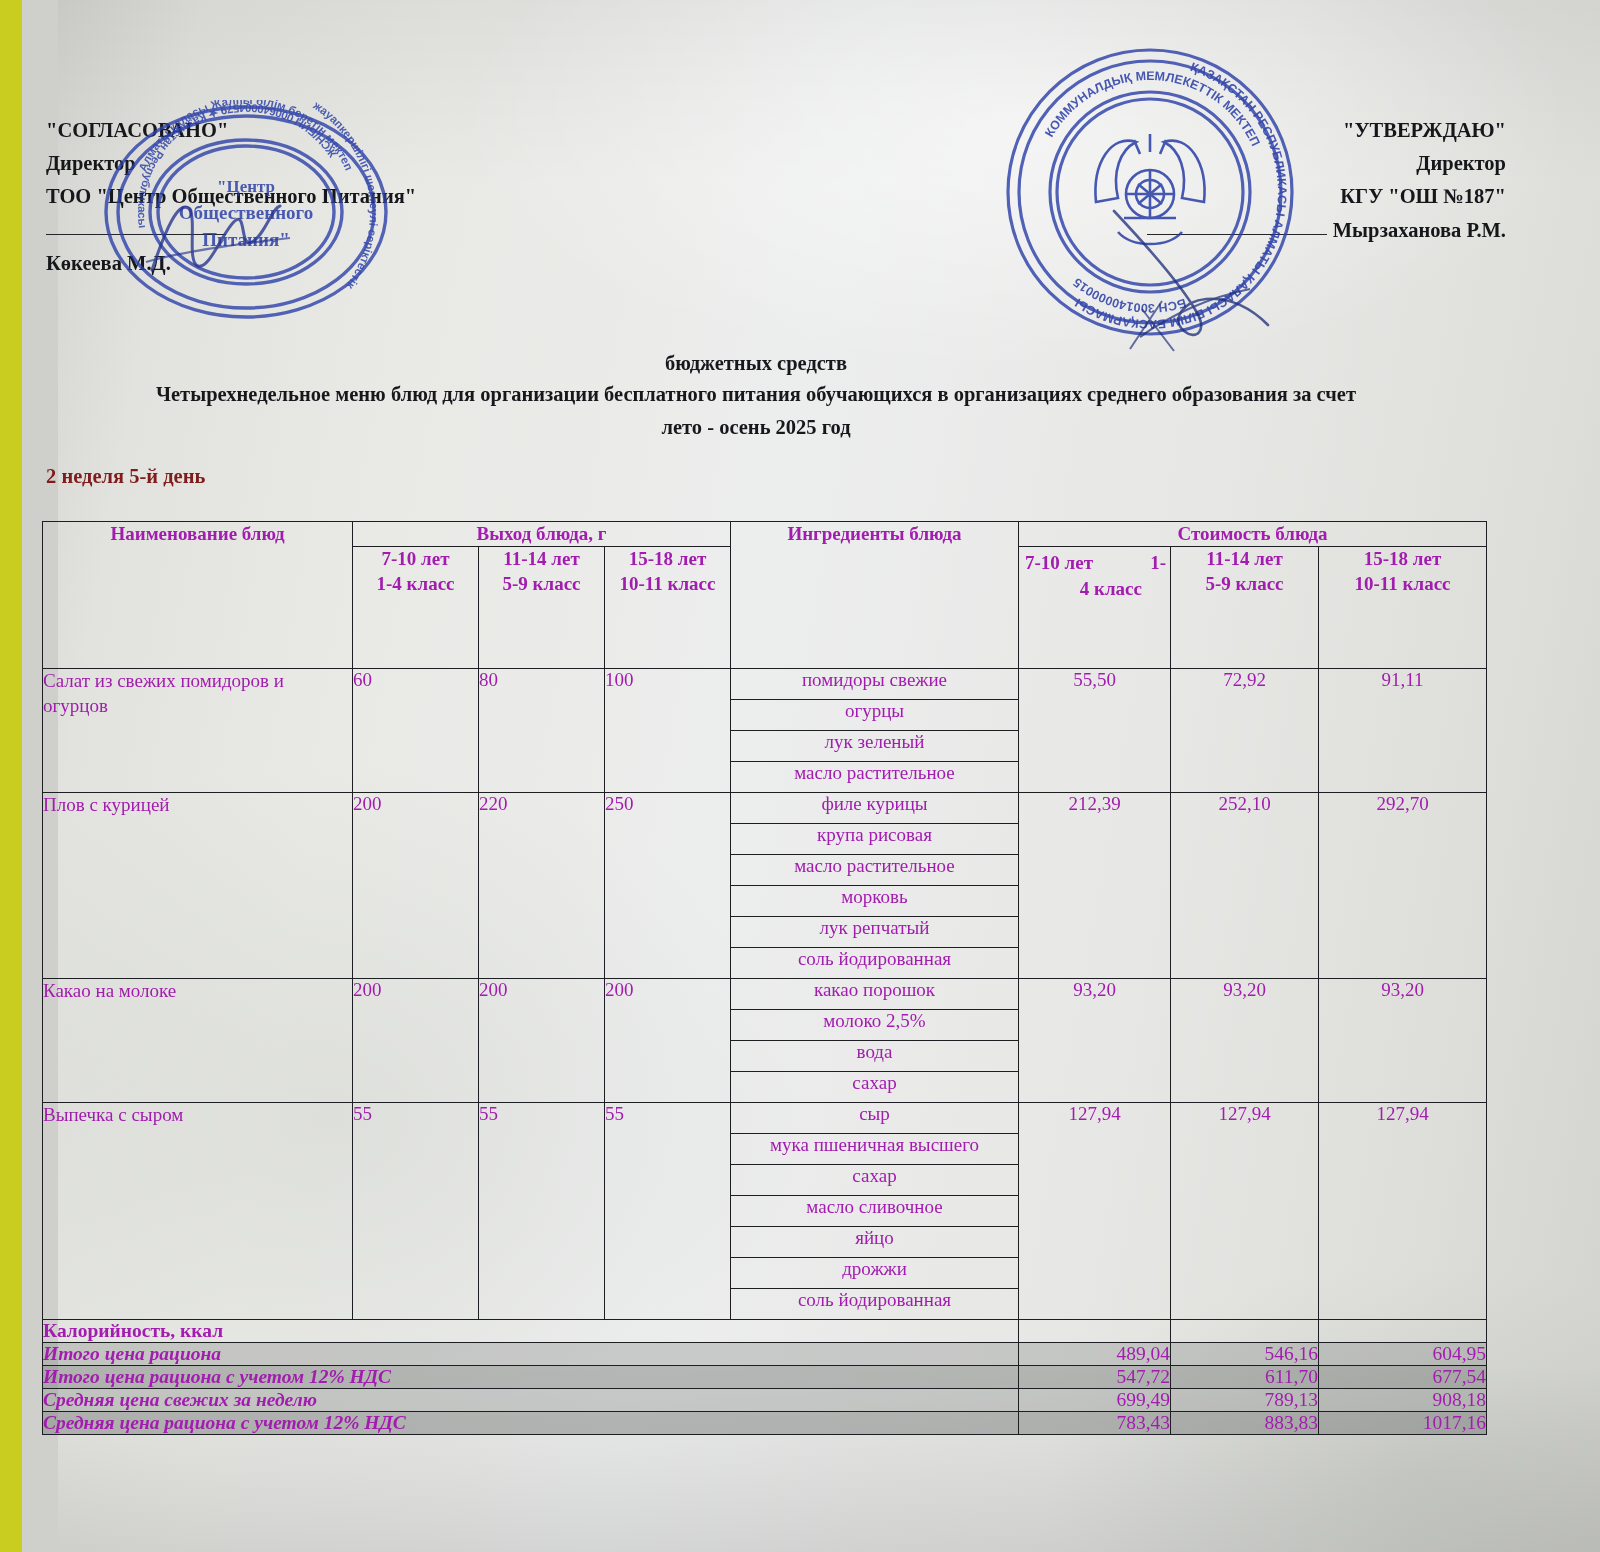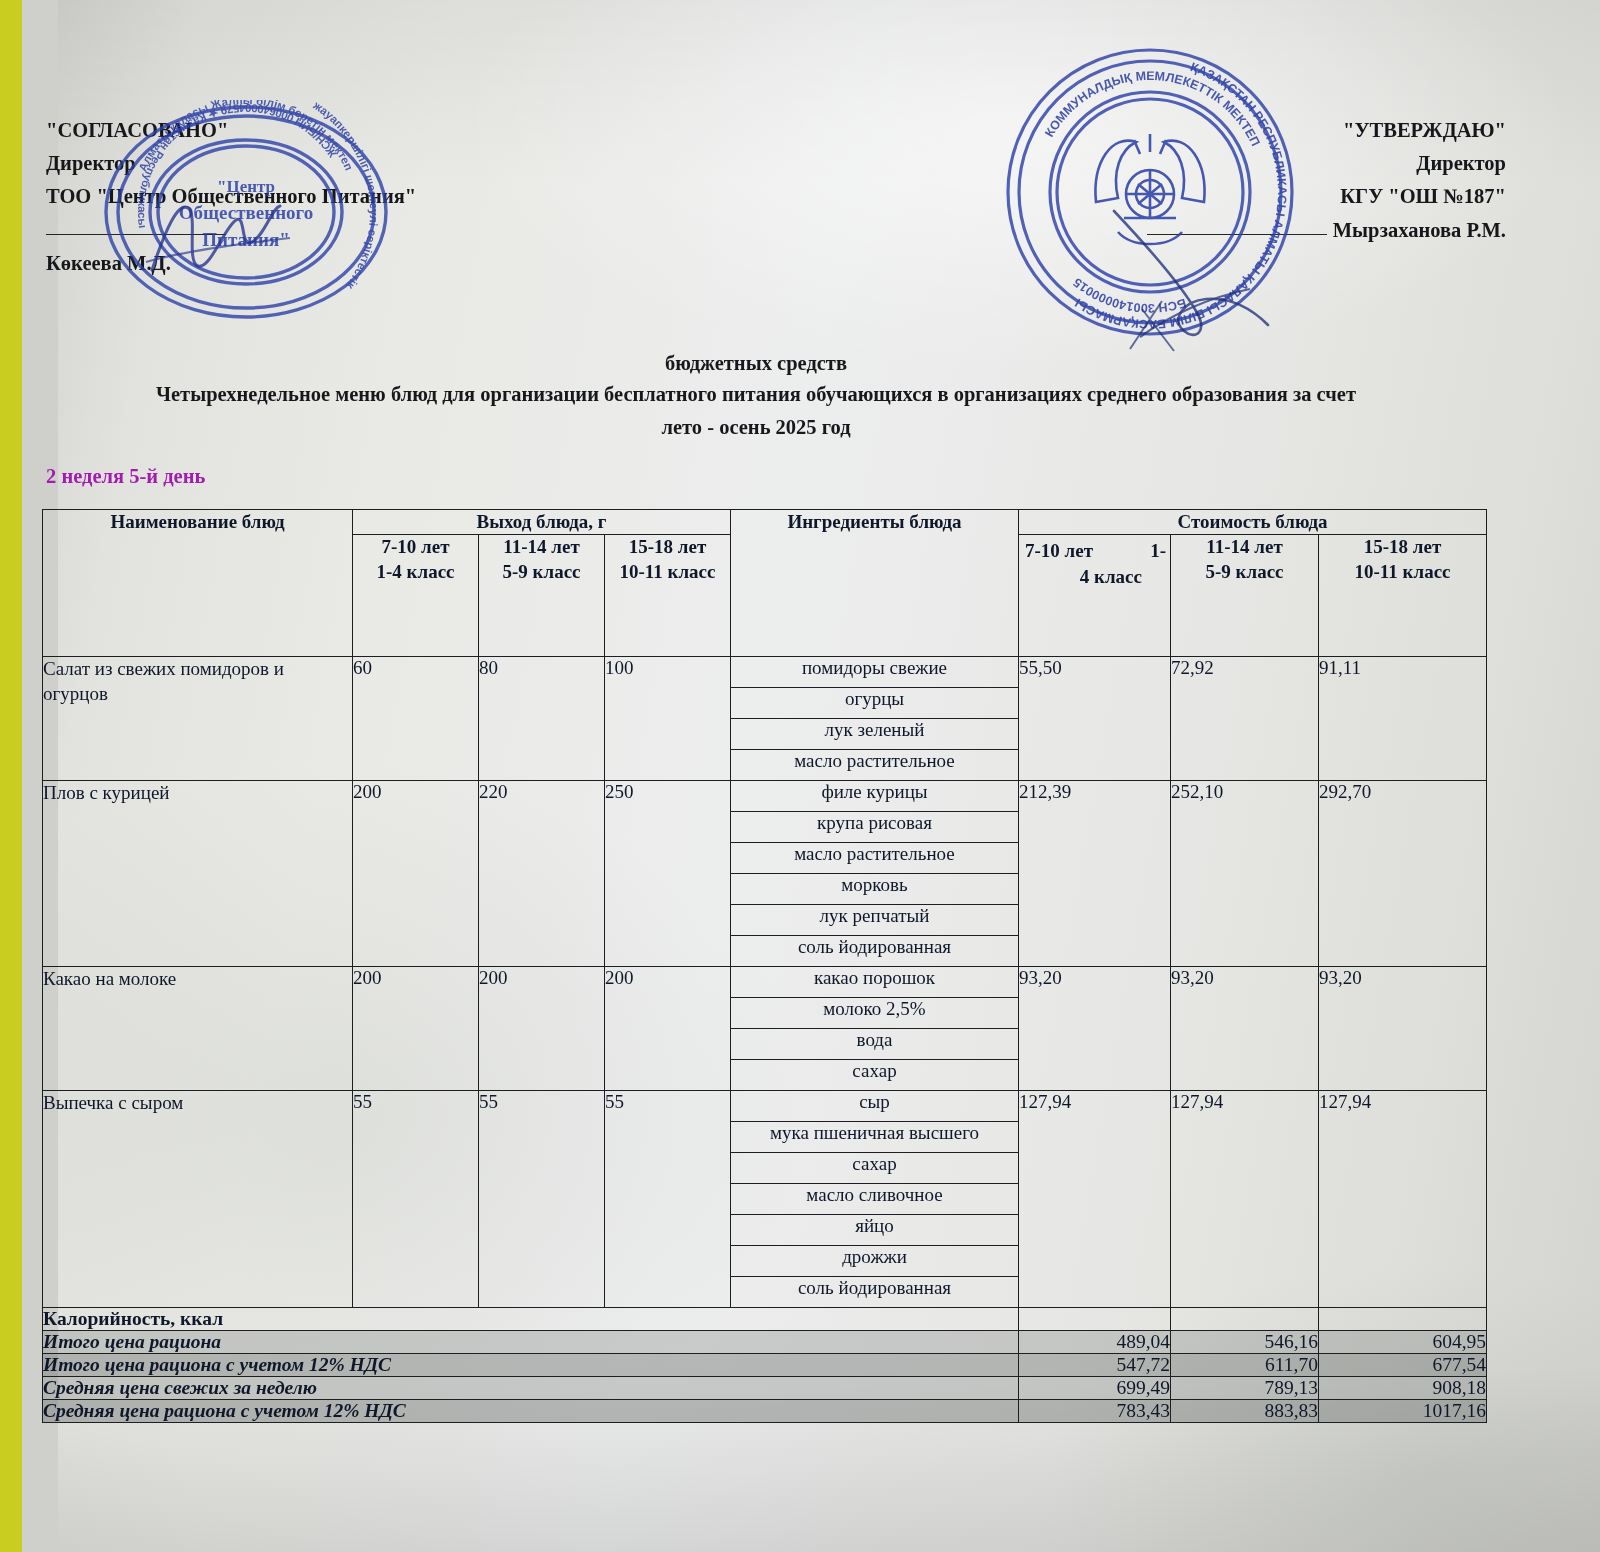--- a/index.html
+++ b/index.html
@@ -39,41 +39,41 @@
   #hdr-right { right:36px; top:114px; text-align:right; }
   .sig-line { display:inline-block; width:180px; border-bottom:1.6px solid #25262a; height:1px; vertical-align:2px; margin-right:6px; }
 
   #doc-title {
     position:absolute; left:46px; top:348px; width:1420px;
     text-align:center; font-size:20.5px; font-weight:bold; color:#17181c; line-height:1.5;
   }
   #doc-season { margin-top:2px; }
   #week-day {
     position:absolute; left:46px; top:465px;
-    font-size:20.5px; font-weight:bold; color:#a21caf;
+    font-size:20.5px; font-weight:bold; color:#7f1d1d;
   }
 
   
   #menu-table {
-    position:absolute; left:42px; top:509px; width:1444px;
+    position:absolute; left:42px; top:521px; width:1444px;
     border-collapse:collapse;
     table-layout:fixed;
-    font-size:19px; color:#0f172a;
+    font-size:19px; color:#a21caf;
   }
   #menu-table td, #menu-table th {
     border:1.7px solid #1d1e22;
     padding:0;
     vertical-align:top;
   }
   .th { text-align:center; font-weight:bold; line-height:1.28; padding:7px 4px; vertical-align:middle; }
   .th-tall { height:122px; }
   .dish-name { text-align:left; padding:8px 6px 8px 8px; line-height:1.3; vertical-align:top; }
   .num { text-align:left; padding:9px 4px 0 4px; vertical-align:top; }
   .ing { text-align:center; padding:6px 4px 6px 10px; height:31px; line-height:1.15; vertical-align:middle; white-space:nowrap; }
-  .cost { text-align:left; padding:9px 10px 0 4px; vertical-align:top; }
+  .cost { text-align:center; padding:9px 10px 0 4px; vertical-align:top; }
 
   .cost-hdr-inner { position:relative; height:60px; }
   .cost-hdr-inner .l1 { position:absolute; left:6px; top:4px; }
   .cost-hdr-inner .l1b { position:absolute; right:4px; top:4px; }
   .cost-hdr-inner .l2 { position:absolute; right:28px; top:30px; }
 
   .sum-label { text-align:left; font-style:italic; font-weight:bold; padding:4px 6px 4px 8px; font-size:19.5px; white-space:nowrap; }
   .sum-val { text-align:right; padding:4px 12px 4px 4px; font-size:19.5px; }
   .cal-label { text-align:left; font-weight:bold; padding:4px 6px 4px 8px; font-size:19.5px; }
   .shade-a { background:rgba(120,124,122,.30); }

